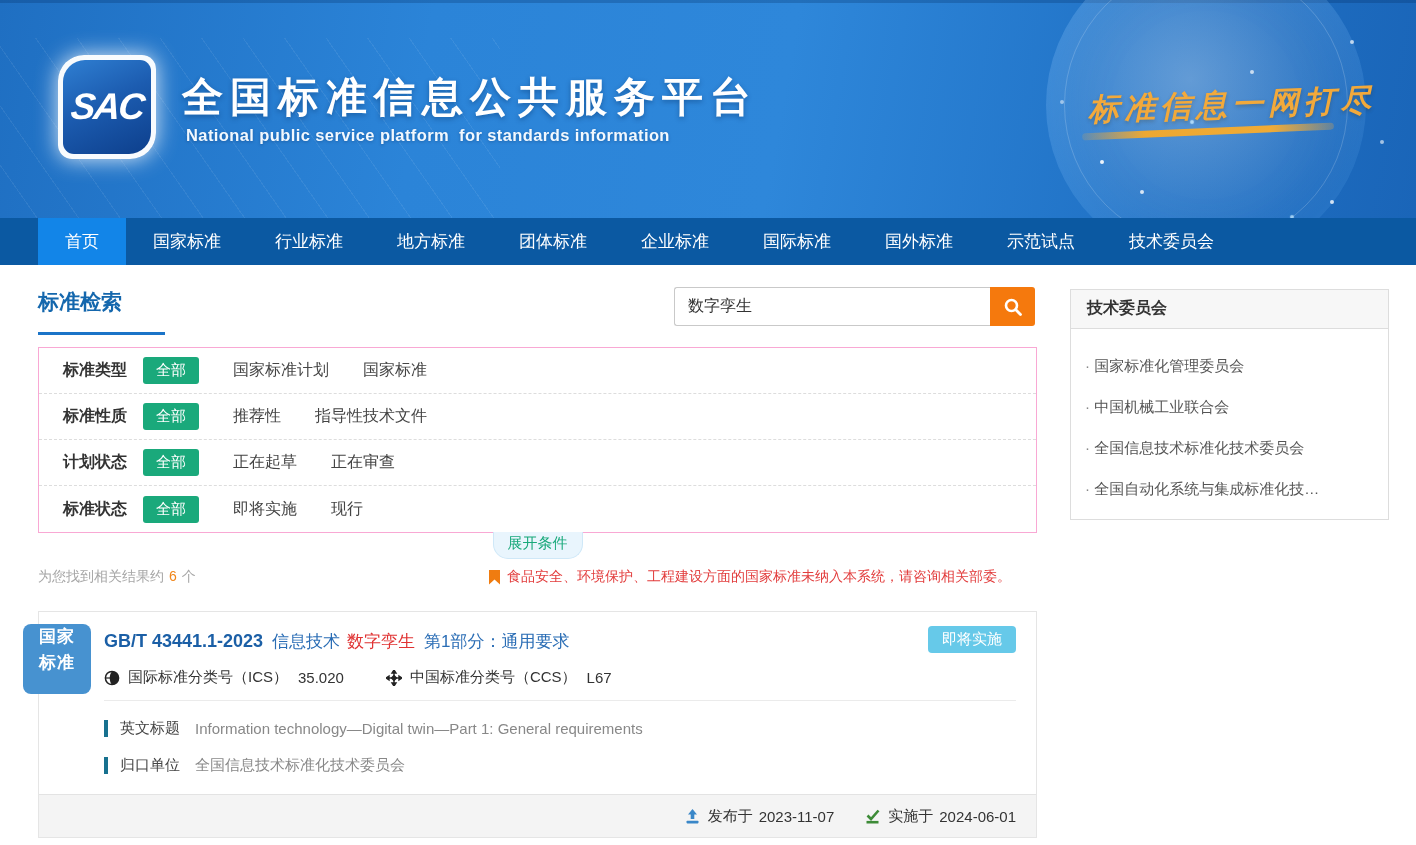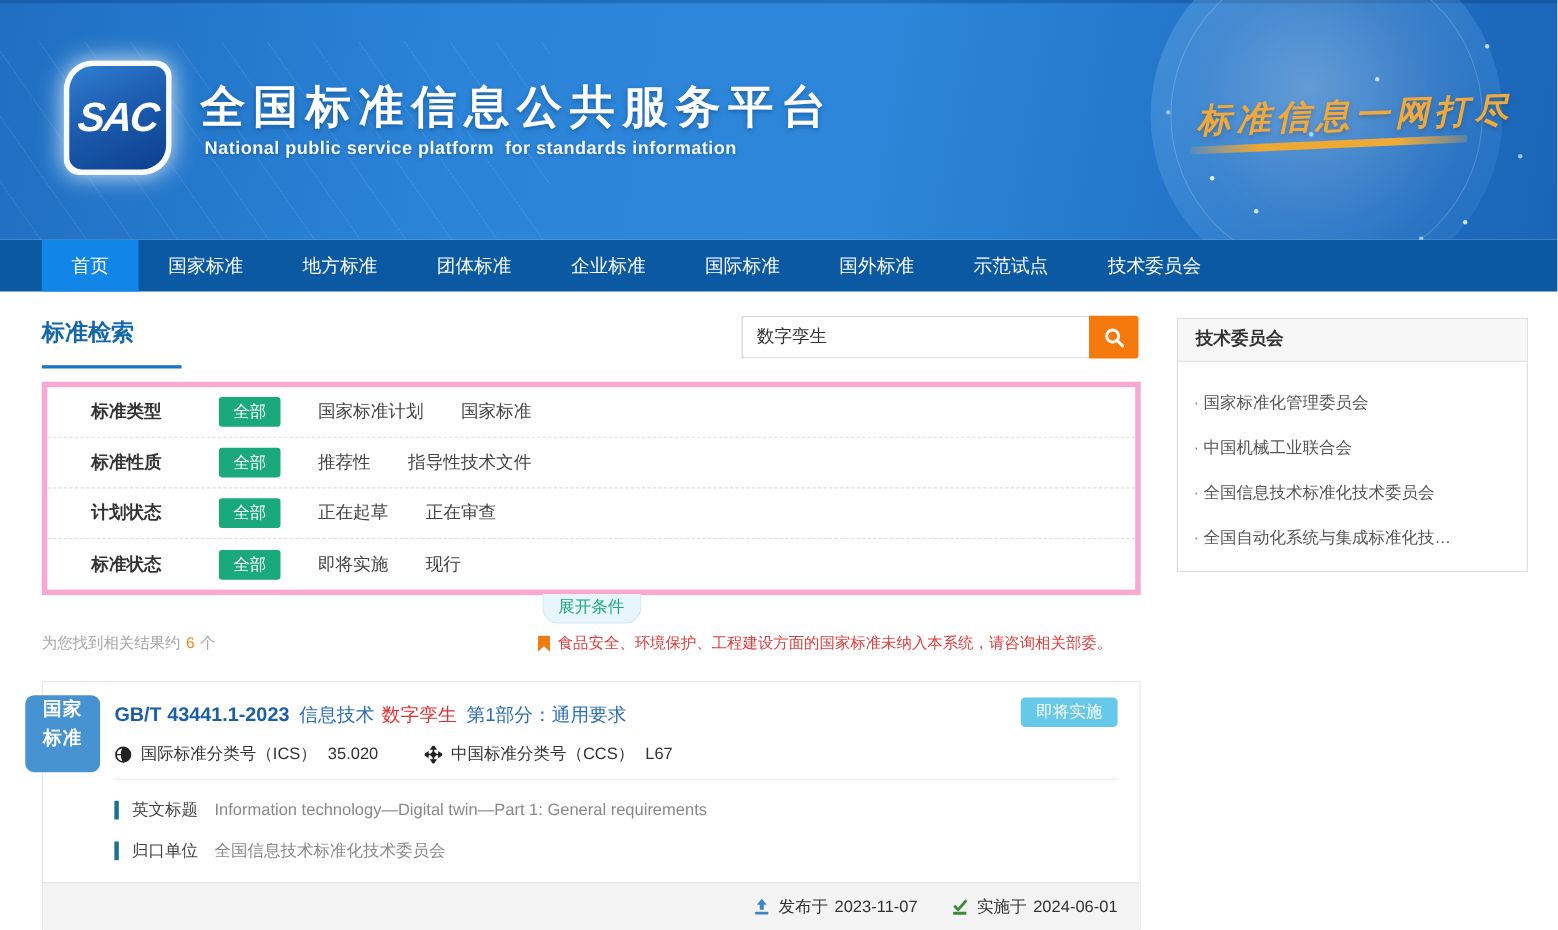--- a/index.html
+++ b/index.html
@@ -50,25 +50,25 @@
   .search-header { position:relative; height:62px; }
   .section-title { font-size:21px; font-weight:bold; color:#1467ad; padding-top:3px; display:inline-block; }
   .title-underline { width:127px; height:3px; background:#1b74c8; margin-top:16px; }
   .search-box { position:absolute; right:2px; top:2px; display:flex; }
   .search-input { width:316px; height:39px; border:1px solid #c9c9c9; border-right:none; border-radius:3px 0 0 3px;
     font-size:16px; color:#333; padding:0 13px; outline:none; font-family:inherit; }
   .search-btn { width:45px; height:39px; background:#f5790d; border:none; border-radius:0 3px 3px 0; cursor:pointer;
     display:flex; align-items:center; justify-content:center; }
 
   
-  .filter-panel { border:5px solid #f9a8d4;text-align:right; }
+  .filter-panel { border:1px solid #f9a8d4; }
   .filter-row { display:flex; align-items:center; height:46px; padding-left:24px; border-bottom:1px dashed #ddd; }
   .filter-row:last-child { border-bottom:none; }
   .filter-label { font-weight:bold; color:#333; font-size:16px; width:80px; }
-  .all-btn { margin-left:52px; background:#1aa97b; color:#fff; font-size:15px; padding:4px 13px; border-radius:3px; cursor:pointer; }
+  .all-btn { background:#1aa97b; color:#fff; font-size:15px; padding:4px 13px; border-radius:3px; cursor:pointer; }
   .filter-opt { margin-left:34px; color:#444; font-size:16px; cursor:pointer; }
 
   .expand-tab { width:90px; margin:-1px auto 0; background:#e9f5fd; border:1px solid #cfe8f8; border-top:none;
     border-radius:0 0 15px 15px; text-align:center; padding:2px 0 5px; color:#1aa97b; font-size:15px; cursor:pointer; position:relative; }
 
   .result-info { display:flex; justify-content:space-between; align-items:center; margin-top:6px; height:24px; }
   .result-count { color:#a6a6a6; font-size:14px; }
   .result-count .num { color:#f08519; margin:0 5px; }
   .notice { display:flex; align-items:center; color:#e23c3c; font-size:14px; margin-right:26px; }
   .bookmark-icon { width:11px; height:15px; background:#f07c10; margin-right:7px; flex:none;
@@ -125,20 +125,21 @@
   <div class="hdr-title">全国标准信息公共服务平台</div>
   <div class="hdr-subtitle">National public service platform  for standards information</div>
 
   <div class="slogan">标准信息一网打尽</div>
   <div class="slogan-underline"></div>
 </div>
 
 <div class="nav">
   <div class="nav-item active">首页</div>
   <div class="nav-item">国家标准</div>
+  <div class="nav-item">行业标准</div>
   <div class="nav-item">地方标准</div>
   <div class="nav-item">团体标准</div>
   <div class="nav-item">企业标准</div>
   <div class="nav-item">国际标准</div>
   <div class="nav-item">国外标准</div>
   <div class="nav-item">示范试点</div>
   <div class="nav-item">技术委员会</div>
 </div>
 
 <div class="main-left">

